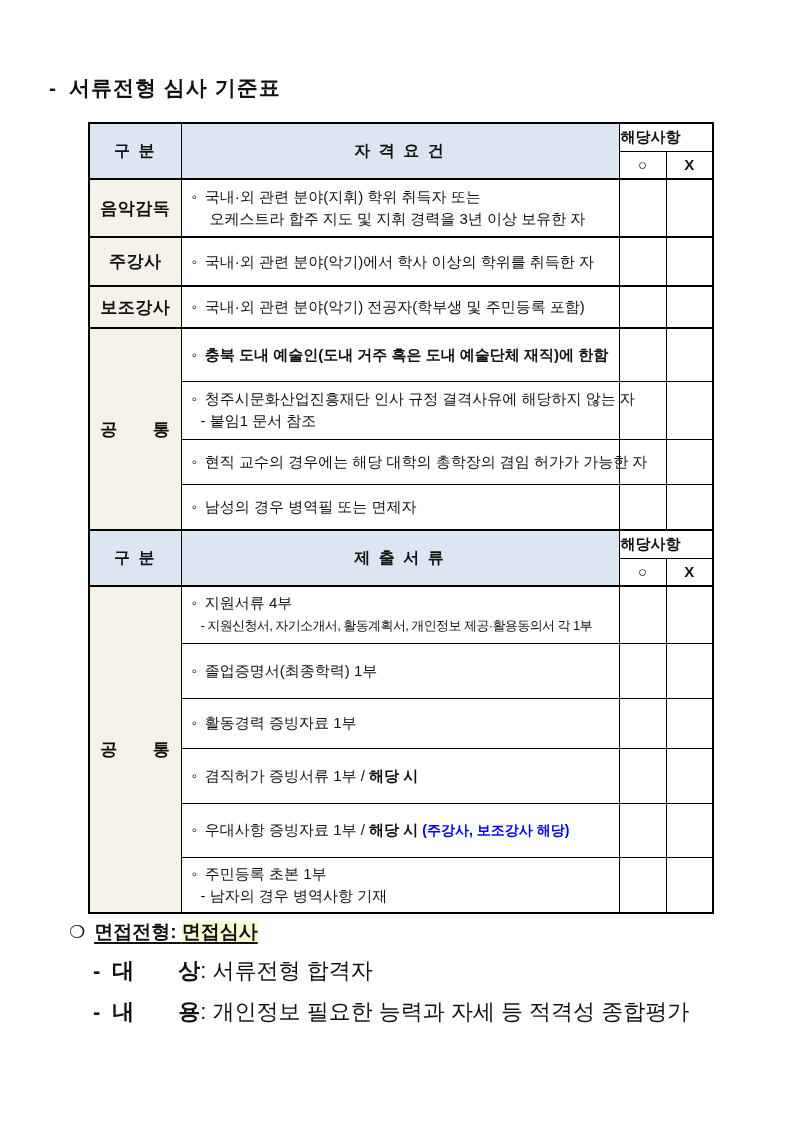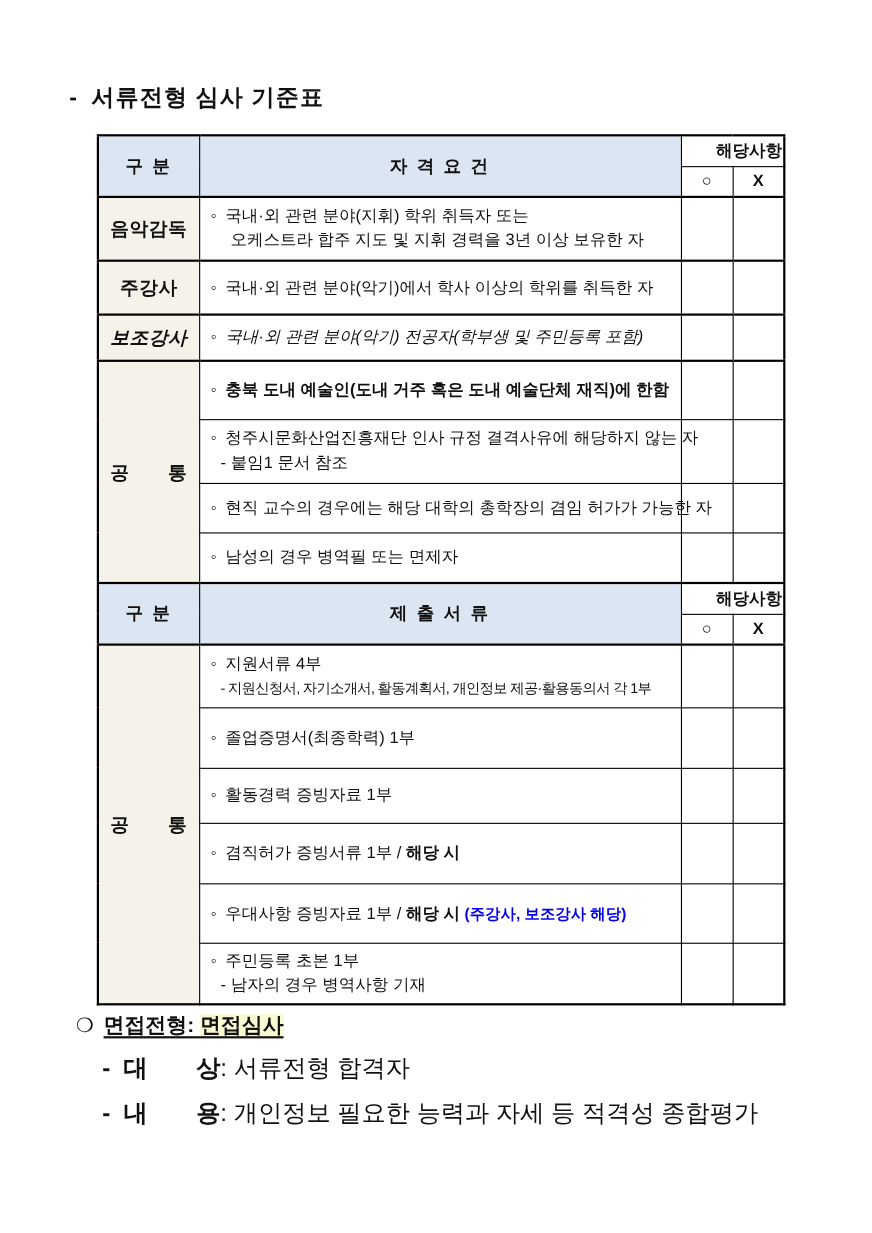--- a/index.html
+++ b/index.html
@@ -11,38 +11,38 @@
     --sub-line:#8a8a8a;
   }
   *{box-sizing:border-box;}
   html,body{margin:0;padding:0;}
   body{
     width:793px;height:1121px;position:relative;background:#ffffff;
     font-family:"Liberation Sans","DejaVu Sans",sans-serif;color:#111;
     overflow:hidden;
   }
   .doc-title{
-    position:absolute;left:63px;top:74px;
+    position:absolute;left:49px;top:74px;
     font-size:21px;font-weight:bold;letter-spacing:1px;white-space:nowrap;
   }
   .t-dash{margin-right:12px;font-weight:bold;}
 
   table.kt{
     position:absolute;left:88px;top:122px;width:624px;
     border-collapse:collapse;table-layout:fixed;
     border:2px solid var(--border-black);
   }
   table.kt th,table.kt td{border:1px solid var(--border-black);}
   tr.hrow1 th{border-top:2px solid var(--border-black);}
   tr.hrow2 th{border-bottom:2px solid var(--border-black);}
   th.hmain{
     background:var(--header-bg);font-weight:bold;font-size:16px;
     letter-spacing:2px;height:56px;text-align:center;
   }
-  th.hspan{background:#ffffff;font-weight:bold;font-size:15px;height:28px;text-align:right;letter-spacing:0;}
+  th.hspan{background:#ffffff;font-weight:bold;font-size:15px;height:28px;text-align:left;letter-spacing:0;}
   th.hox{background:#ffffff;font-weight:bold;font-size:15px;height:28px;text-align:center;}
   td.lab{
     background:var(--label-bg);font-weight:bold;font-size:17px;
     text-align:center;vertical-align:middle;letter-spacing:0.5px;
   }
   td.content{
     font-size:15px;padding:5px 6px 5px 10px;vertical-align:middle;text-align:left;
     background:#ffffff;
   }
   td.ox{background:#ffffff;}
@@ -102,21 +102,21 @@
         <td class="ox"></td>
       </tr>
       <tr class="sec-start" style="height: 49px; border-radius: 11px;">
         <td class="lab" rowspan="1">주강사</td>
         <td class="content">
           <div class="line"><span class="blt">◦</span><span>국내·외 관련 분야(악기)에서 학사 이상의 학위를 취득한 자</span></div>
         </td>
         <td class="ox"></td>
         <td class="ox"></td>
       </tr>
-      <tr class="sec-start" style="height: 42px; font-style: italic;">
+      <tr class="sec-start" style="height: 42px;">
         <td class="lab" rowspan="1">보조강사</td>
         <td class="content">
           <div class="line"><span class="blt">◦</span><span>국내·외 관련 분야(악기) 전공자(학부생 및 주민등록 포함)</span></div>
         </td>
         <td class="ox"></td>
         <td class="ox"></td>
       </tr>
       <tr class="sec-start" style="height: 53px;">
         <td class="lab" rowspan="4">공　　통</td>
         <td class="content">

